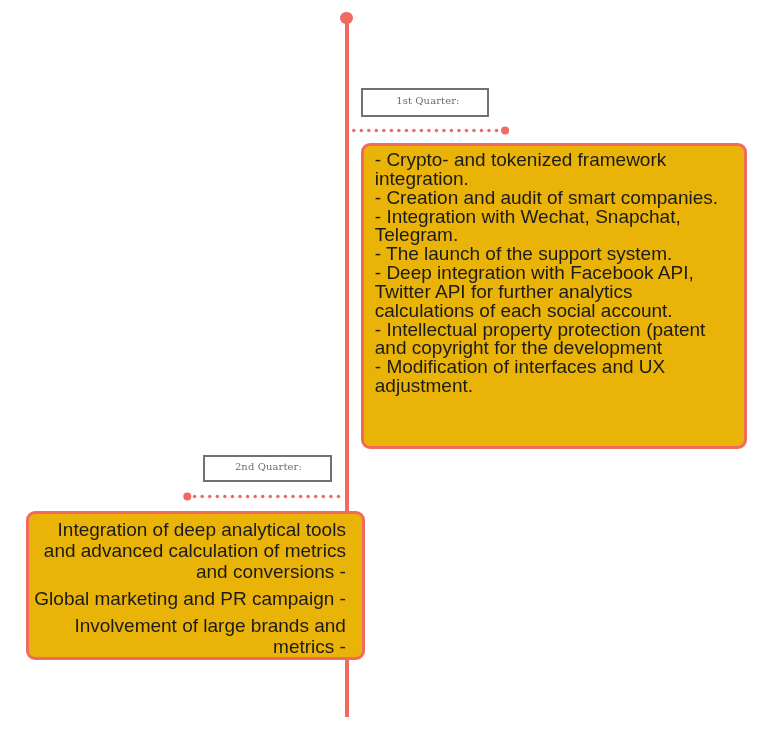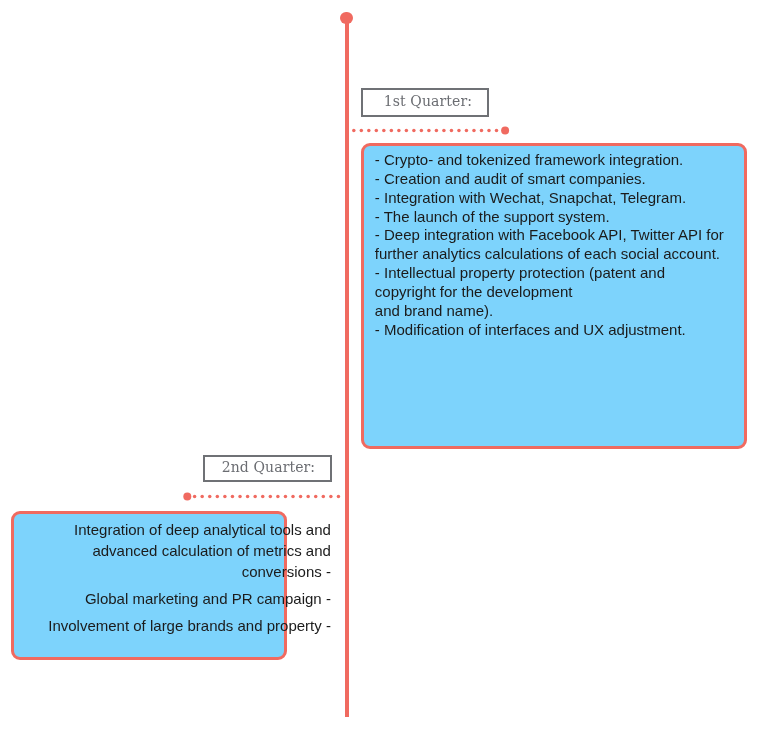--- a/index.html
+++ b/index.html
@@ -11,36 +11,36 @@
 
   
   .spine{position:absolute;background:#f06a60;}
   #spine-line{left:344.6px;top:17.5px;width:4.2px;height:699px;}
   #spine-dot{position:absolute;left:340.3px;top:11.5px;width:12.4px;height:12.4px;
              border-radius:50%;background:#f06a60;}
 
   
   .qtitle{position:absolute;box-sizing:border-box;border:2px solid #6f7175;
           background:#ffffff;color:#6b6d72;
-          font-family:"DejaVu Serif",serif;font-size:14px;letter-spacing:.1px;
+          font-family:"DejaVu Serif",serif;font-size:10px;letter-spacing:.1px;
           display:flex;align-items:center;justify-content:center;white-space:nowrap;
           padding-left:5px;padding-bottom:3.2px;line-height:1;}
   #q1-title{left:361.3px;top:88.2px;width:128.2px;height:28.4px;}
   #q2-title{left:203.3px;top:455.1px;width:128.3px;height:27.3px;padding-left:2px;}
 
   
   .dotted{position:absolute;overflow:visible;}
   #q1-dots{left:349px;top:124px;width:160px;height:14px;}
   #q2-dots{left:180px;top:490px;width:162px;height:14px;}
 
   
   .card{position:absolute;box-sizing:border-box;border:3px solid #f06a60;
-        border-radius:9px;background:#7dd3fc;color:#1b1b1b;font-size:15px;}
+        border-radius:9px;background:#eab308;color:#1b1b1b;font-size:19px;}
   #q1-card{left:361.3px;top:143.1px;width:386px;height:306px;}
-  #q2-card{left:11px;top:511.3px;width:276px;height:148.5px;}
+  #q2-card{left:26px;top:511.3px;width:339px;height:148.5px;}
   #q1-card .body{position:absolute;left:10.5px;top:4.9px;width:355px;line-height:18.85px;}
   #q2-card .body{position:absolute;left:0.9px;top:4.4px;width:316px;line-height:21px;text-align:right;}
   #q2-card .item{margin-bottom:6px;}
   #q2-card .item:last-child{margin-bottom:0;}
 </style>
 </head>
 <body>
 
 <div class="stage">
   <div class="spine" id="spine-line"></div>
@@ -71,21 +71,20 @@
       <circle cx="147.49" cy="6.5" r="1.75" fill="#f06a60"></circle>
     </svg>
   <div class="card" id="q1-card">
     <div class="body">
         <div class="item">- Crypto- and tokenized framework integration.</div>
         <div class="item">- Creation and audit of smart companies.</div>
         <div class="item">- Integration with Wechat, Snapchat, Telegram.</div>
         <div class="item">- The launch of the support system.</div>
         <div class="item">- Deep integration with Facebook API, Twitter API for further analytics calculations of each social account.</div>
         <div class="item">- Intellectual property protection (patent and copyright for the development</div>
-        <div class="item">and brand name).</div>
         <div class="item">- Modification of interfaces and UX adjustment.</div>
       </div>
   </div>
 
   <div class="qtitle" id="q2-title">2nd Quarter:</div>
   <svg class="dotted" id="q2-dots" viewBox="0 0 162 14" width="162" height="14">
       <circle cx="7.3" cy="6.5" r="4" fill="#f06a60"></circle>
       <circle cx="14.60" cy="6.5" r="1.75" fill="#f06a60"></circle>
       <circle cx="22.17" cy="6.5" r="1.75" fill="#f06a60"></circle>
       <circle cx="29.74" cy="6.5" r="1.75" fill="#f06a60"></circle>
@@ -104,16 +103,16 @@
       <circle cx="128.15" cy="6.5" r="1.75" fill="#f06a60"></circle>
       <circle cx="135.72" cy="6.5" r="1.75" fill="#f06a60"></circle>
       <circle cx="143.29" cy="6.5" r="1.75" fill="#f06a60"></circle>
       <circle cx="150.86" cy="6.5" r="1.75" fill="#f06a60"></circle>
       <circle cx="158.43" cy="6.5" r="1.75" fill="#f06a60"></circle>
     </svg>
   <div class="card" id="q2-card">
     <div class="body">
         <div class="item">Integration of deep analytical tools and advanced calculation of metrics and conversions -</div>
         <div class="item">Global marketing and PR campaign -</div>
-        <div class="item">Involvement of large brands and property -</div>
+        <div class="item">Involvement of large brands and metrics -</div>
       </div>
   </div>
 </div>
 
 </body></html>

